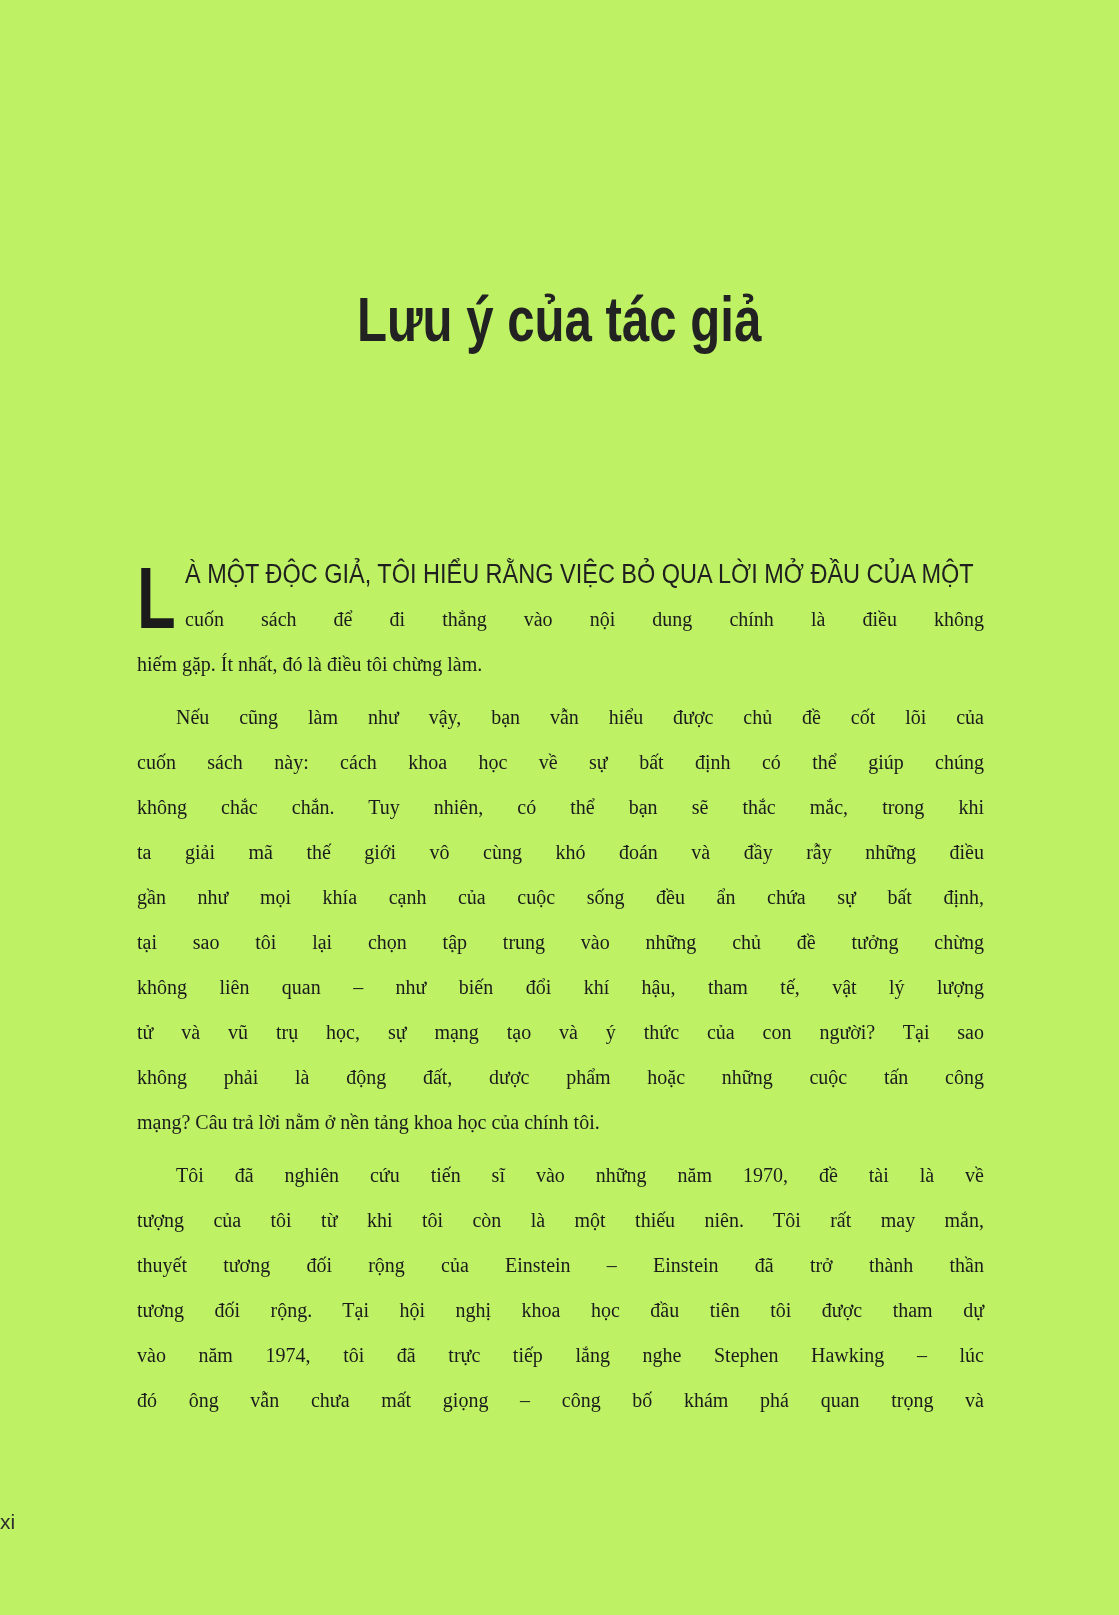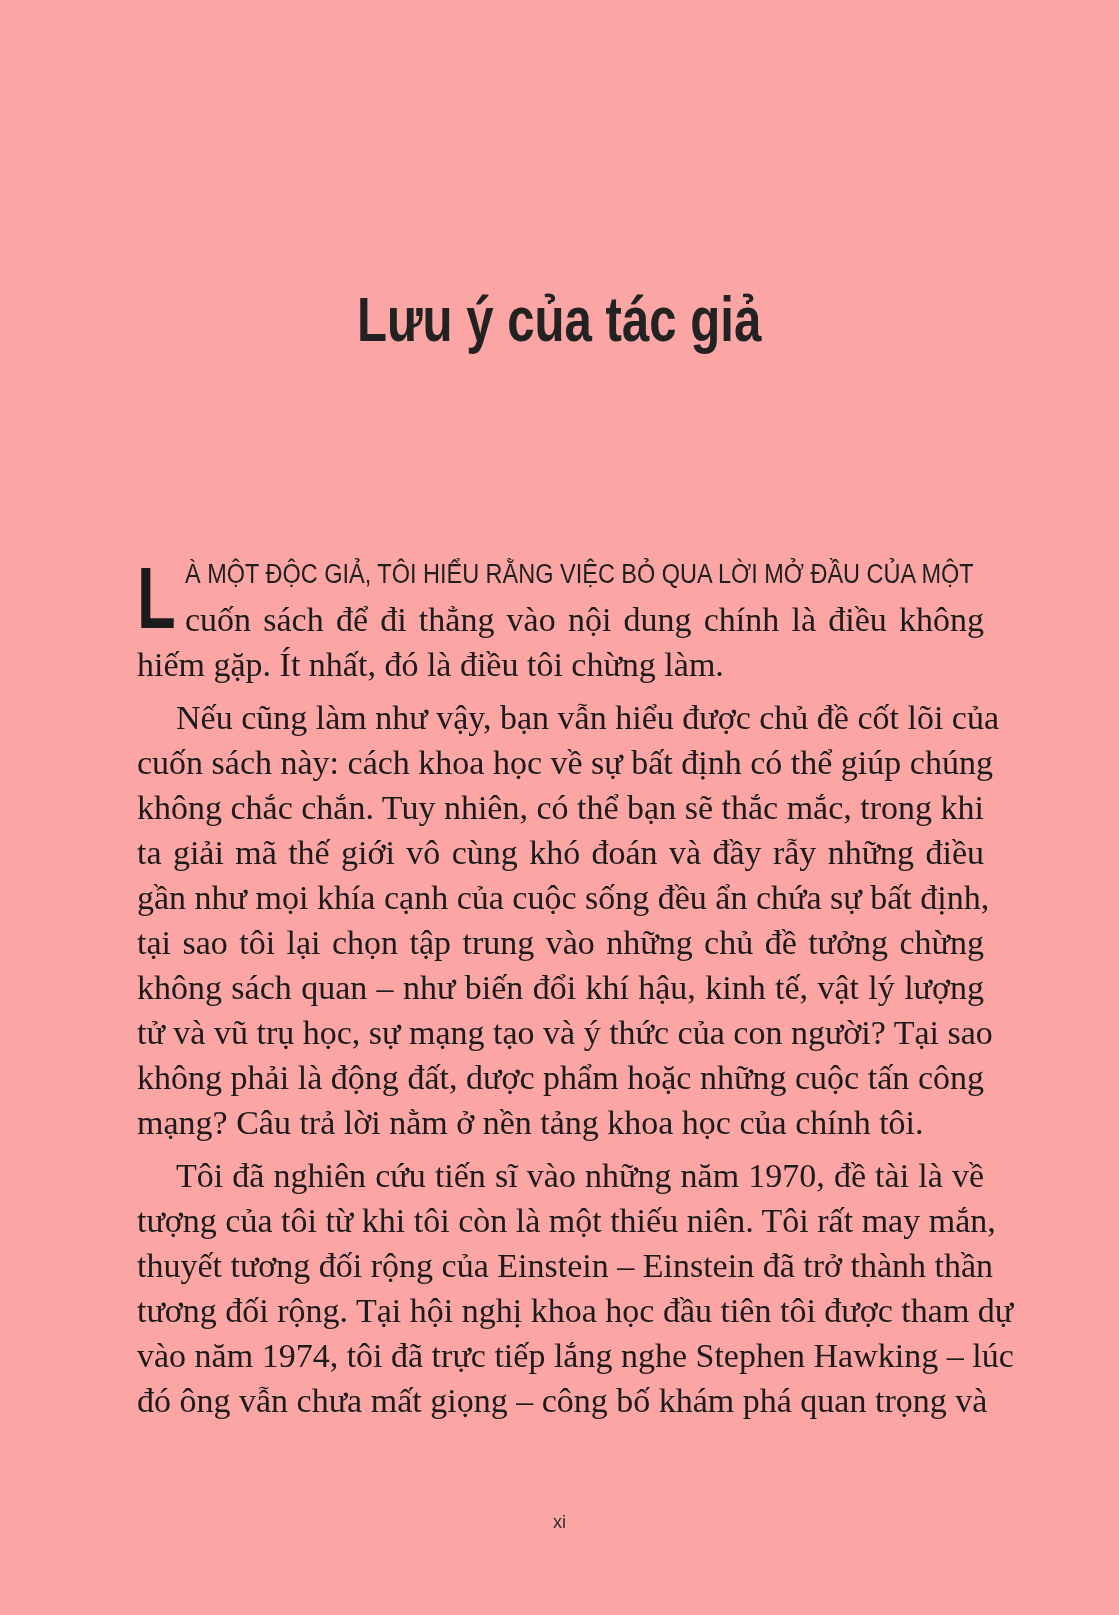--- a/index.html
+++ b/index.html
@@ -1,21 +1,21 @@
 <!DOCTYPE html>
 <html lang="vi"><head>
 <meta charset="utf-8">
 <style>
   html, body { margin: 0; padding: 0; background: #e8e8e8; }
   .page {
     position: relative;
     width: 1119px;
     height: 1615px;
     margin: 0 auto;
-    background: #fca5a5;
+    background: #bef264;
     font-family: "Liberation Serif", serif;
     color: #1b1b1b;
     overflow: hidden;
   }
 
   
   .title-wrap {
     position: absolute;
     top: 286px;
     left: 0;
@@ -39,21 +39,21 @@
     position: absolute;
     left: 137px;
     top: 552px;
     width: 847px;
   }
   .para { position: relative; margin: 0; padding: 0; }
   .line {
     display: block;
     height: 45px;
     line-height: 45px;
-    font-size: 34px;
+    font-size: 20px;
     text-align: justify;
     text-align-last: justify;
     white-space: nowrap;
   }
   .line.short { text-align-last: left; }
   .line.indent { text-indent: 39px; margin-top: 8px; }
   .line.after-dropcap { margin-left: 48px; width: 799px; }
 
   
   .drop-cap {
@@ -88,23 +88,23 @@
     transform: scaleX(0.87);
     transform-origin: left center;
   }
 
   
   .page-num {
     position: absolute;
     top: 1508px;
     left: 0;
     width: 100%;
-    text-align: center;
+    text-align: left;
     font-family: "Liberation Sans", sans-serif;
-    font-size: 18px;
+    font-size: 21px;
     line-height: 28px;
     color: #2e2e2e;
   }
 </style>
 </head>
 <body>
 
 <div class="page">
 
   <div class="title-wrap">
@@ -120,21 +120,21 @@
       <span class="line short">hiếm gặp. Ít nhất, đó là điều tôi chừng làm.</span>
     </div>
 
     <div class="para">
       <span class="line indent">Nếu cũng làm như vậy, bạn vẫn hiểu được chủ đề cốt lõi của</span>
       <span class="line">cuốn sách này: cách khoa học về sự bất định có thể giúp chúng</span>
       <span class="line">không chắc chắn. Tuy nhiên, có thể bạn sẽ thắc mắc, trong khi</span>
       <span class="line">ta giải mã thế giới vô cùng khó đoán và đầy rẫy những điều</span>
       <span class="line">gần như mọi khía cạnh của cuộc sống đều ẩn chứa sự bất định,</span>
       <span class="line">tại sao tôi lại chọn tập trung vào những chủ đề tưởng chừng</span>
-      <span class="line">không sách quan – như biến đổi khí hậu, kinh tế, vật lý lượng</span>
+      <span class="line">không liên quan – như biến đổi khí hậu, tham tế, vật lý lượng</span>
       <span class="line">tử và vũ trụ học, sự mạng tạo và ý thức của con người? Tại sao</span>
       <span class="line">không phải là động đất, dược phẩm hoặc những cuộc tấn công</span>
       <span class="line short">mạng? Câu trả lời nằm ở nền tảng khoa học của chính tôi.</span>
     </div>
 
     <div class="para">
       <span class="line indent">Tôi đã nghiên cứu tiến sĩ vào những năm 1970, đề tài là về</span>
       <span class="line">tượng của tôi từ khi tôi còn là một thiếu niên. Tôi rất may mắn,</span>
       <span class="line">thuyết tương đối rộng của Einstein – Einstein đã trở thành thần</span>
       <span class="line">tương đối rộng. Tại hội nghị khoa học đầu tiên tôi được tham dự</span>

